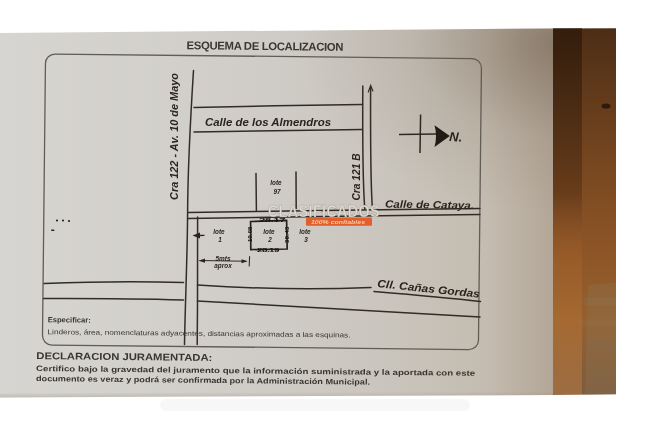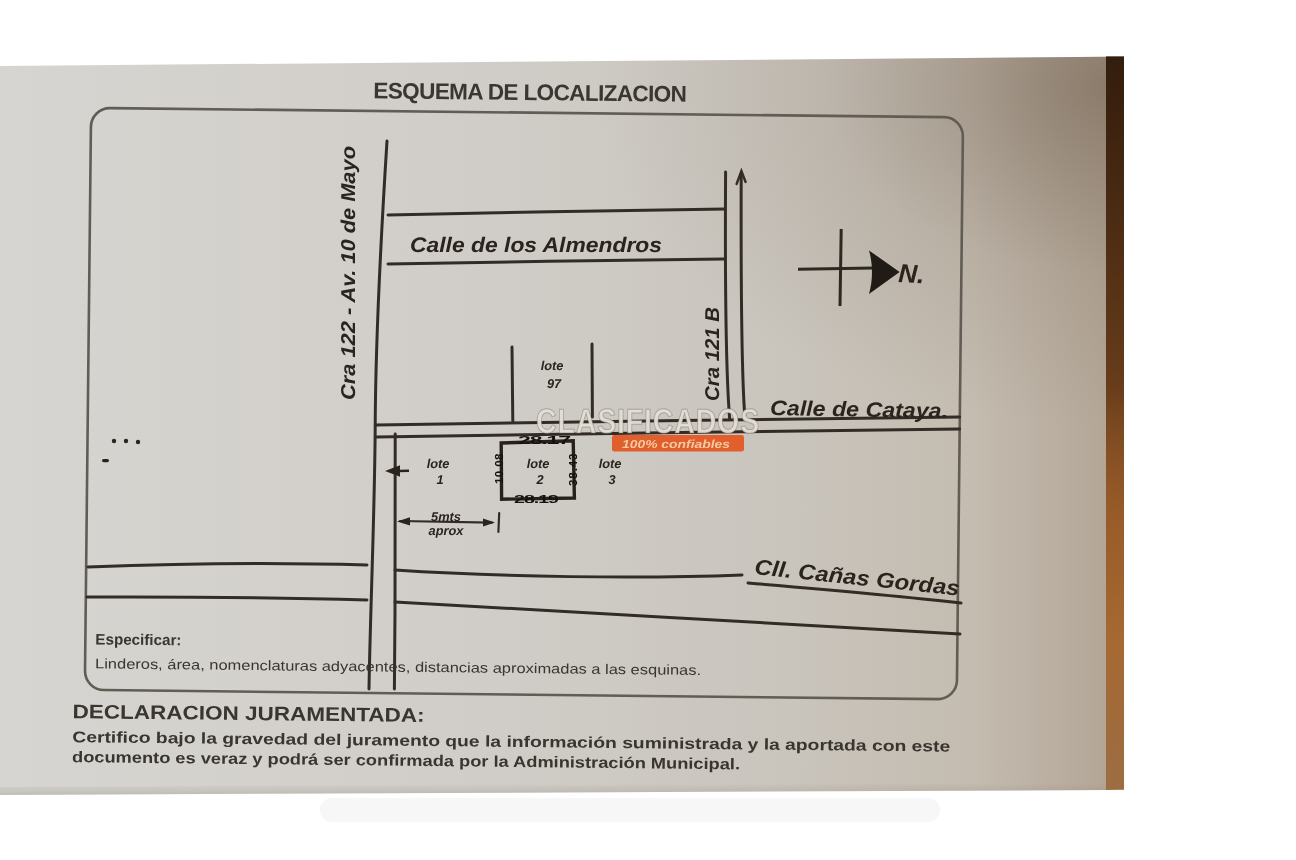--- a/index.html
+++ b/index.html
@@ -1,16 +1,16 @@
 <!DOCTYPE html>
 <html><head>
 <meta charset="utf-8">
 <style>
 html,body{margin:0;padding:0}
-#stage{position:relative;width:562px;height:430px;background:#ffffff;overflow:hidden;font-family:"Liberation Sans",sans-serif}
+#stage{position:relative;width:616px;height:430px;background:#ffffff;overflow:hidden;font-family:"Liberation Sans",sans-serif}
 svg text{font-family:"Liberation Sans",sans-serif}
 </style>
 </head>
 <body>
 <div id="stage">
 <svg width="648" height="430" viewBox="0 0 648 430" xmlns="http://www.w3.org/2000/svg">
 <defs>
 <linearGradient id="paperG" x1="0" y1="0" x2="1" y2="0">
   <stop offset="0" stop-color="#d7d5d1"></stop>
   <stop offset="0.45" stop-color="#d0cdc8"></stop>

